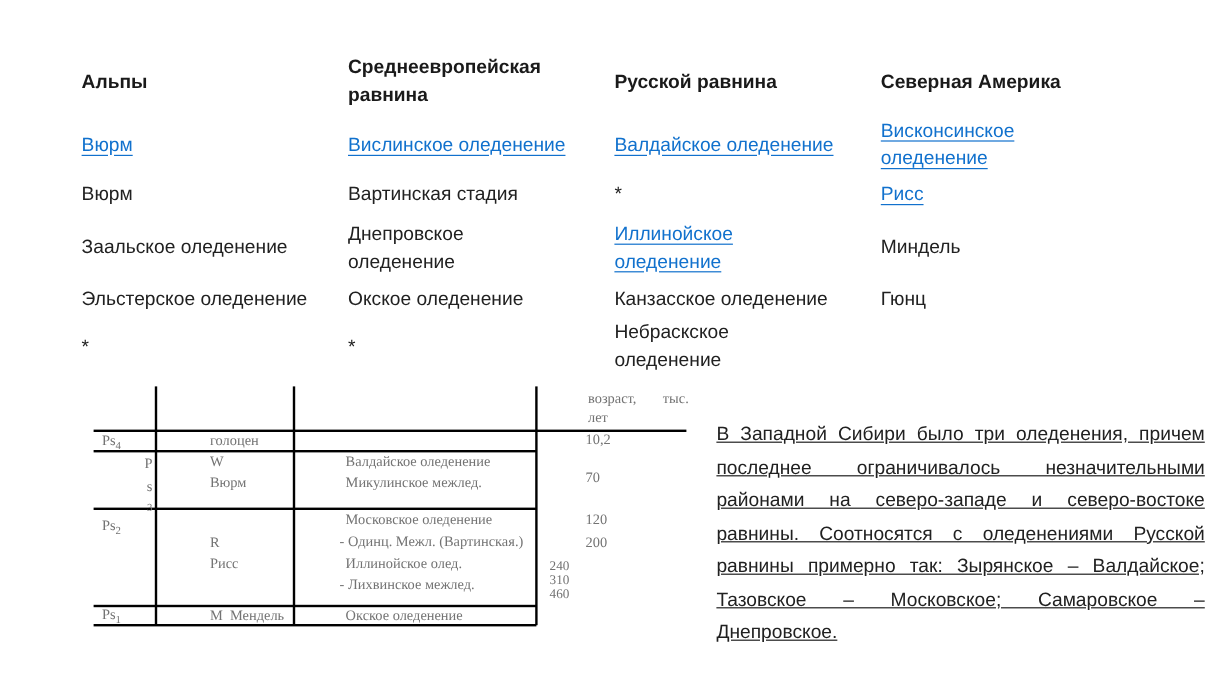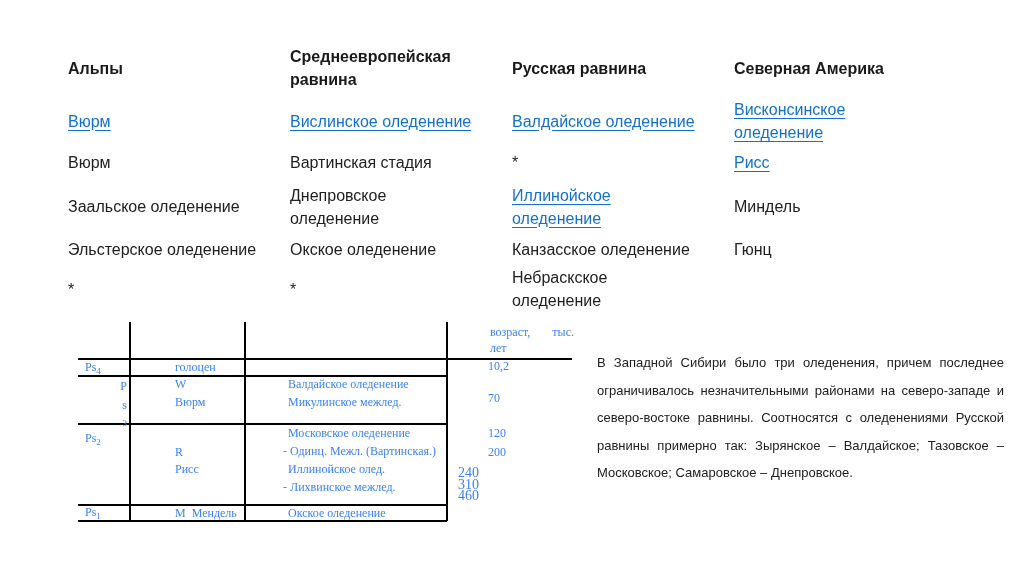--- a/index.html
+++ b/index.html
@@ -31,53 +31,54 @@
     color:#1171cd;
     text-decoration:underline;
     text-underline-offset:3px;
     cursor:pointer;
   }
 
   
   .strat {
     position:absolute; left:78px; top:320px; width:510px; height:206px;
     font-family:"Liberation Serif", serif;
-    font-size:12px; color:#3b82f6;
+    font-size:12px; color:#737373;
   }
   .strat .ln { position:absolute; background:#000; }
   .strat .vln { width:1.5px; top:2px; height:199px; }
   .strat .txt { position:absolute; white-space:pre; line-height:13px; }
   .strat sub { font-size:9px; vertical-align:-3px; }
   .age-head {
     position:absolute; left:412px; top:5px; width:84px;
     display:flex; justify-content:space-between; white-space:pre;
   }
   .ps-stack {
     position:absolute; left:28px; top:57px; width:21px;
     text-align:right; line-height:18.5px;
   }
   .ps-stack span { display:block; }
   .ps-stack .small { font-size:9px; }
 
   
   .para {
     position:absolute; left:597px; top:349px; width:407px;
-    font-size:13px; line-height:27.5px;
+    font-size:16px; line-height:27.5px;
     text-align:justify;
     color:#212121;
+    text-decoration:underline;
   }
 </style>
 </head>
 <body>
 
 <div class="glac-table">
     <div class="glac-cell glac-header">Альпы</div>
     <div class="glac-cell glac-header">Среднеевропейская
 равнина</div>
-    <div class="glac-cell glac-header">Русская равнина</div>
+    <div class="glac-cell glac-header">Русской равнина</div>
     <div class="glac-cell glac-header">Северная Америка</div>
     <div class="glac-cell"><a class="glac-link" style="color: rgb(17, 113, 205);">Вюрм</a></div>
     <div class="glac-cell"><a class="glac-link" style="color: rgb(17, 113, 205);">Вислинское оледенение</a></div>
     <div class="glac-cell"><a class="glac-link" style="color: rgb(17, 113, 205);">Валдайское оледенение</a></div>
     <div class="glac-cell"><a class="glac-link" style="color: rgb(17, 113, 205);">Висконсинское
 оледенение</a></div>
     <div class="glac-cell"><span>Вюрм</span></div>
     <div class="glac-cell"><span>Вартинская стадия</span></div>
     <div class="glac-cell"><span>*</span></div>
     <div class="glac-cell"><a class="glac-link" style="color: rgb(17, 113, 205);">Рисс</a></div>
@@ -131,21 +132,21 @@
 
   <div class="txt" style="left:7px;top:112px"><span>Ps</span><sub>2</sub></div>
   <div class="txt" style="left:97px;top:126px">R</div>
   <div class="txt" style="left:97px;top:143px">Рисс</div>
   <div class="txt" style="left:210px;top:107px">Московское оледенение</div>
   <div class="txt" style="left:205px;top:125px">- Одинц. Межл. (Вартинская.)</div>
   <div class="txt" style="left:210px;top:143px">Иллинойское олед.</div>
   <div class="txt" style="left:205px;top:161px">- Лихвинское межлед.</div>
   <div class="txt" style="left:410px;top:107px">120</div>
   <div class="txt" style="left:410px;top:126px">200</div>
-  <div class="txt" style="left:380px;top:147px;line-height:11.5px;font-size:14px">240
+  <div class="txt" style="left:380px;top:147px;line-height:11.5px;font-size:11px">240
 310
 460</div>
 
   <div class="txt" style="left:7px;top:186px"><span>Ps</span><sub>1</sub></div>
   <div class="txt" style="left:97px;top:187px">М  Мендель</div>
   <div class="txt" style="left:210px;top:187px">Окское оледенение</div>
 </div>
 
 <div class="para">В Западной Сибири было три оледенения, причем последнее ограничивалось незначительными районами на северо-западе и северо-востоке равнины. Соотносятся с оледенениями Русской равнины примерно так: Зырянское – Валдайское; Тазовское – Московское; Самаровское – Днепровское.</div>
 

